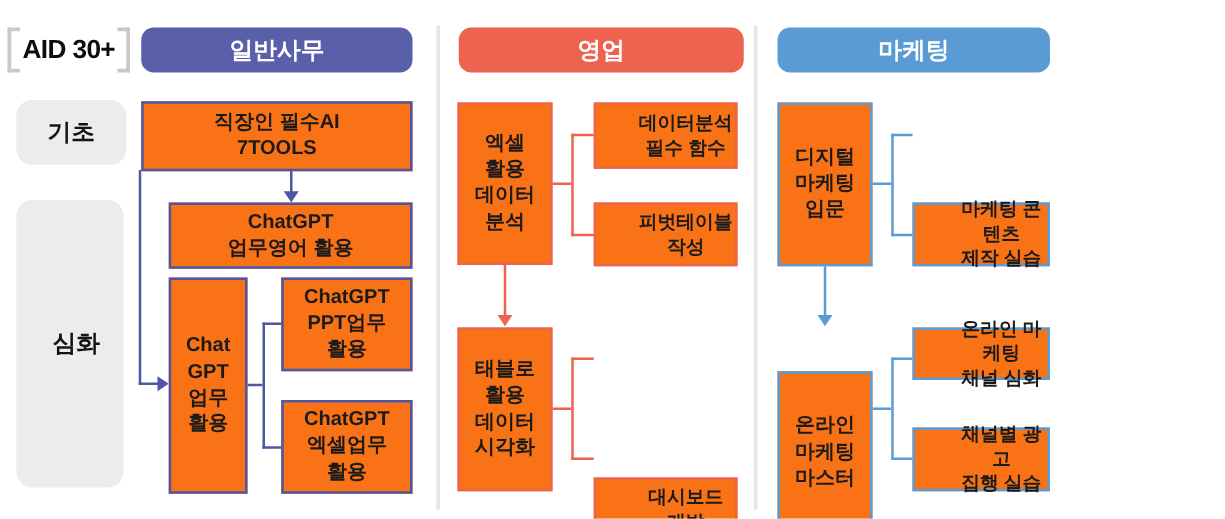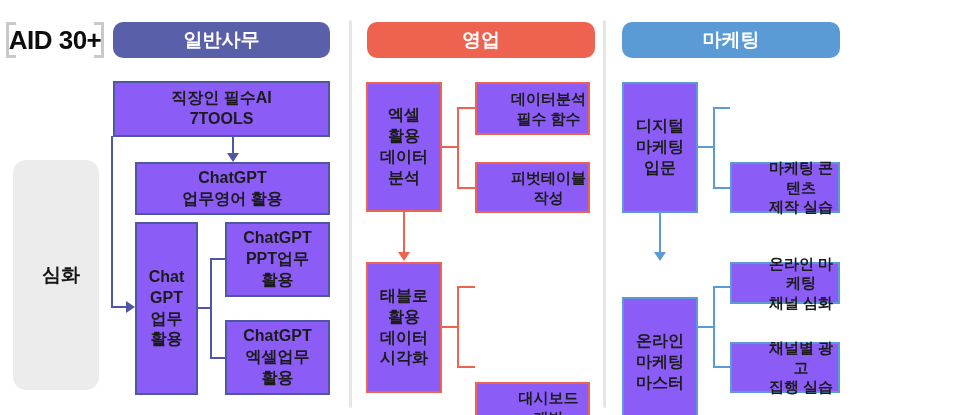--- a/index.html
+++ b/index.html
@@ -8,21 +8,21 @@
   .stage {
     position:relative; width:980px; height:415px; background:#ffffff;
     overflow:hidden; color:#1a1a1a;
   }
   
   .program-badge {
     position:absolute; left:6px; top:21px; width:98px; height:38px;
     display:flex; align-items:center; justify-content:center;
   }
   .program-badge .txt {
-    font-size:26px; font-weight:800; letter-spacing:-0.5px; color:#0d0d0d;
+    font-size:21px; font-weight:800; letter-spacing:-0.5px; color:#0d0d0d;
   }
   .bracket { position:absolute; top:1px; width:10px; height:36px; }
   .bracket.l { left:0;  border-left:3px solid #c9c9c9; border-top:3px solid #c9c9c9; border-bottom:3px solid #c9c9c9; }
   .bracket.r { right:0; border-right:3px solid #c9c9c9; border-top:3px solid #c9c9c9; border-bottom:3px solid #c9c9c9; }
   .level {
     position:absolute; background:#ececec; border-radius:13px;
     display:flex; align-items:center; justify-content:center;
     font-size:19px; font-weight:700; color:#141414;
   }
   .level.basic    { left:13px; top:80px;  width:88px; height:52px; }
@@ -35,21 +35,21 @@
   }
   .col-header.office    { left:113px; width:217px; background:#5a5fa9; }
   .col-header.sales     { left:367px; width:228px; background:#ee6350; }
   .col-header.marketing { left:622px; width:218px; background:#5b9bd5; }
   
   .divider { position:absolute; top:20px; height:388px; width:3px; background:#e6e6e6; border-radius:2px; }
   .divider.d1 { left:349px; }
   .divider.d2 { left:603px; }
   
   .box {
-    position:absolute; background:#8b5cf6; border:2px solid;
+    position:absolute; background:#f97316; border:2px solid;
     display:flex; flex-direction:column; align-items:center; justify-content:center;
     text-align:center; font-weight:700; font-size:16px; line-height:1.3;
     color:#1b1b1b; z-index:2;
   }
   .box.sm { font-size:15px;padding-left:32px; }
   .c-office { border-color:#4f56a4; }
   .c-sales  { border-color:#ee6350; }
   .c-mkt    { border-color:#5b9bd5; }
   
   .ln { position:absolute; z-index:1; }
@@ -67,20 +67,23 @@
 </style>
 </head>
 <body>
 
 <div class="stage">
 
   <div class="program-badge">
     <span class="bracket l"></span>
     <span class="txt">AID 30+</span>
     <span class="bracket r"></span>
+  </div>
+  <div class="level basic">
+    <span>기초</span>
   </div>
   <div class="level advanced">
     <span>심화</span>
   </div>
 
   <div class="divider d1"></div>
   <div class="divider d2"></div>
 
   <div class="col-header office">일반사무</div>
   <div class="col-header sales">영업</div>

